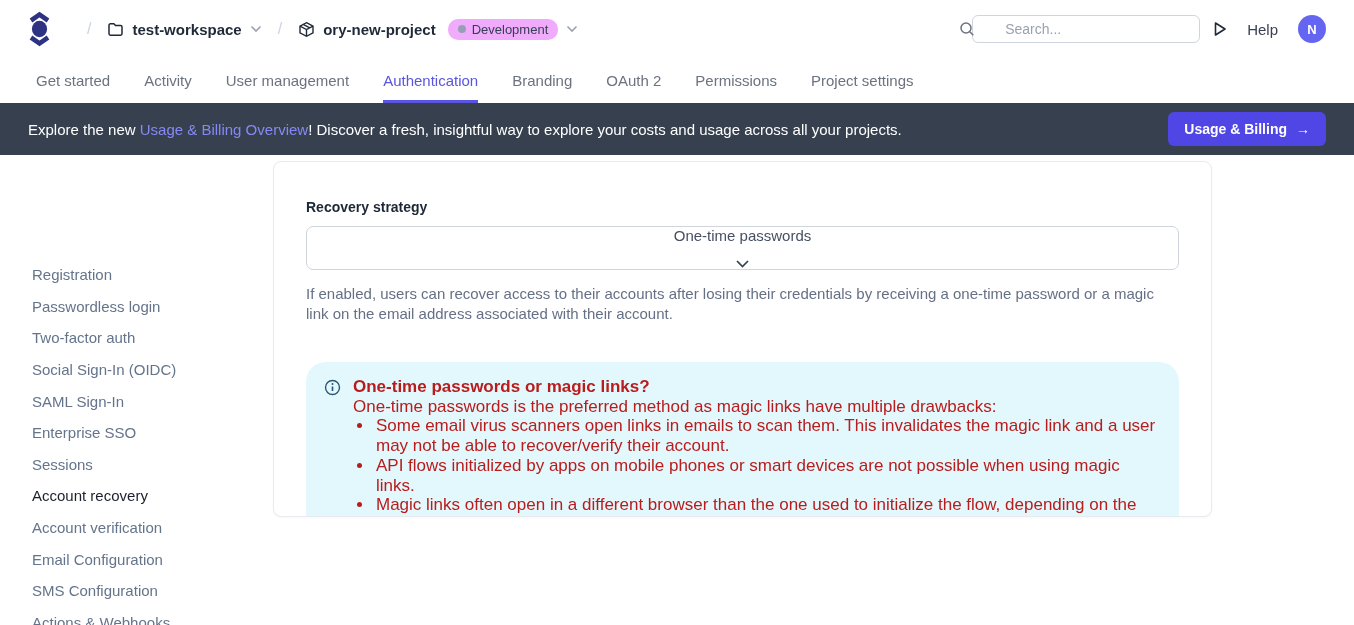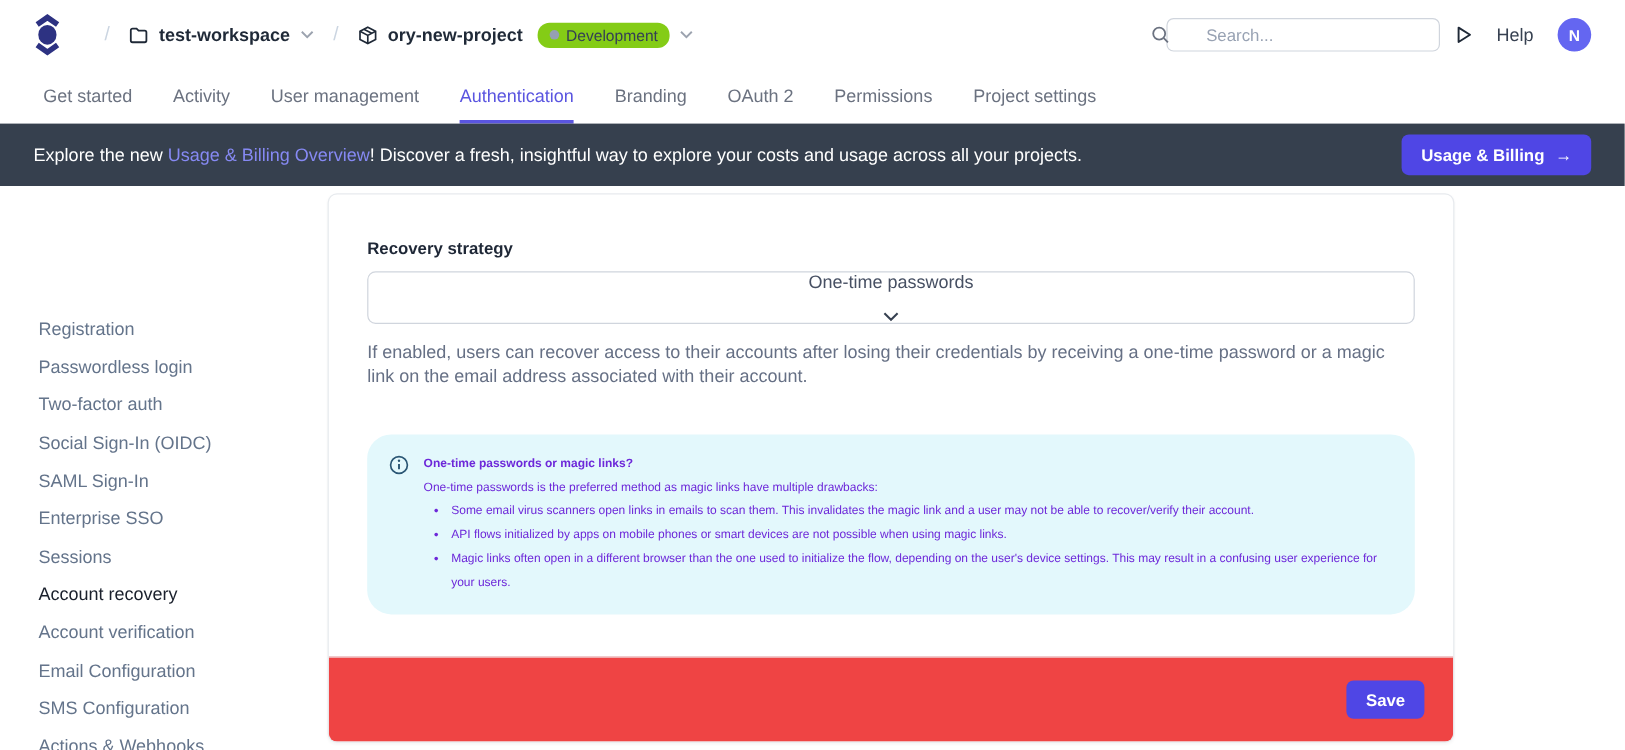--- a/index.html
+++ b/index.html
@@ -18,21 +18,21 @@
     display: flex; align-items: center;
     padding: 0 28px;
     background: #fff;
   }
   .logo { margin-right: 20px; display: flex; align-items: center; }
   .crumb-sep { color: #cbd5e1; font-size: 16px; margin: 0 16px; }
   .crumb { display: flex; align-items: center; gap: 8px; cursor: pointer; }
   .crumb-label { font-size: 15px; font-weight: 600; color: #1f2937; }
   .env-badge {
     display: inline-flex; align-items: center; gap: 6px;
-    background: #84cc16; color: #344054;
+    background: #f0abfc; color: #344054;
     font-size: 13px; font-weight: 500;
     border-radius: 10px; padding: 3px 10px; margin-left: 4px;
   }
   .env-dot { width: 8px; height: 8px; border-radius: 50%; background: #95a0b4; }
   .chev { display: inline-flex; }
   .spacer { flex: 1; }
   .search-box {
     position: relative; width: 228px; height: 28px; margin-right: 16px;
   }
   .search-box input {
@@ -87,42 +87,42 @@
   
   .content { flex: 1; display: flex; background: #fff; }
   .sidebar { width: 273px; flex: 0 0 273px; padding: 104px 0 0 32px; }
   .side-item {
     height: 31.6px; display: flex; align-items: center;
     font-size: 15px; color: #64748b; cursor: pointer;
   }
   .side-item.active { color: #1a202c; font-weight: 500; }
 
   .card {
-    width: 939px; height: 458px; margin-top: 6px;
+    width: 939px; height: 356px; margin-top: 6px;
     border: 1px solid #e7eaee; border-radius: 8px;
     background: #fff; overflow: hidden;
     display: flex; flex-direction: column;
     box-shadow: 0 1px 2px rgba(16,24,40,0.03);
   }
   .card-body { padding: 37px 32px 0 32px; flex: 1; }
   .field-label { font-size: 14px; font-weight: 700; color: #1e2736; margin-bottom: 11px; }
   .select {
     height: 44px; border: 1px solid #d0d5dd; border-radius: 7px;
     display: flex; align-items: center; justify-content: space-between;
     padding: 0 16px; cursor: pointer; background: #fff; flex-direction: column;
   }
   .select-value { font-size: 15px; color: #475063; }
   .field-desc {
     margin-top: 14px; font-size: 15px; line-height: 20px; color: #667085;
   }
   .info-box {
     margin-top: 38px; background: #e3f8fc; border-radius: 20px;
     padding: 15px 20px 17px 18px;
     display: flex; gap: 12px;
-    color: #6d28d9; font-size: 10px; line-height: 19.7px;
+    color: #b91c1c; font-size: 17px; line-height: 19.7px;
   }
   .info-icon-wrap { flex: 0 0 auto; padding-top: 2px; }
   .info-title { font-weight: 700; }
   .info-box ul { margin: 0; padding-left: 21px; }
   .info-box li { padding-left: 2px; }
   .card-footer {
     flex: 0 0 71px; background: #ef4444; border-top: 1px solid #eef1f4;
     display: flex; align-items: center; justify-content: flex-end;
     padding: 16px 24px;
   }

